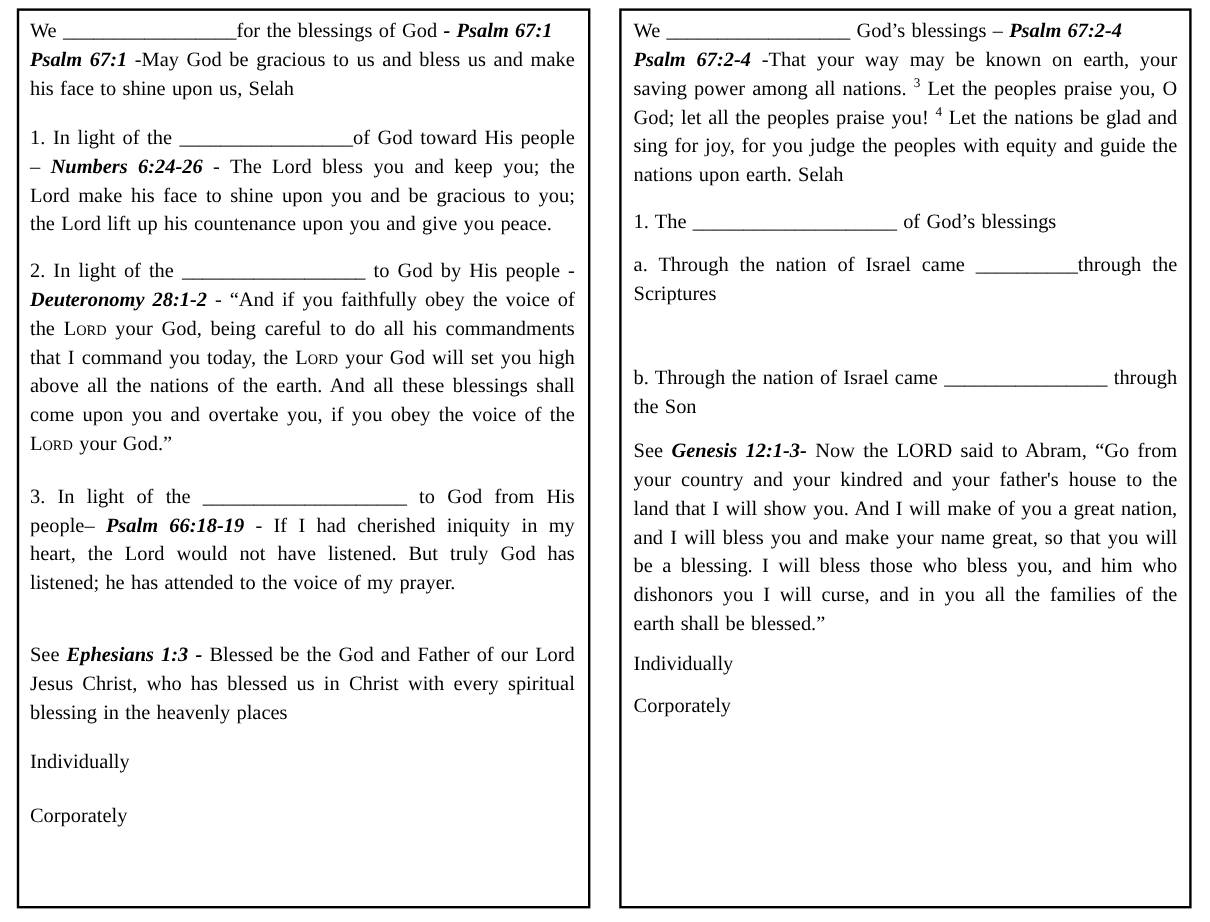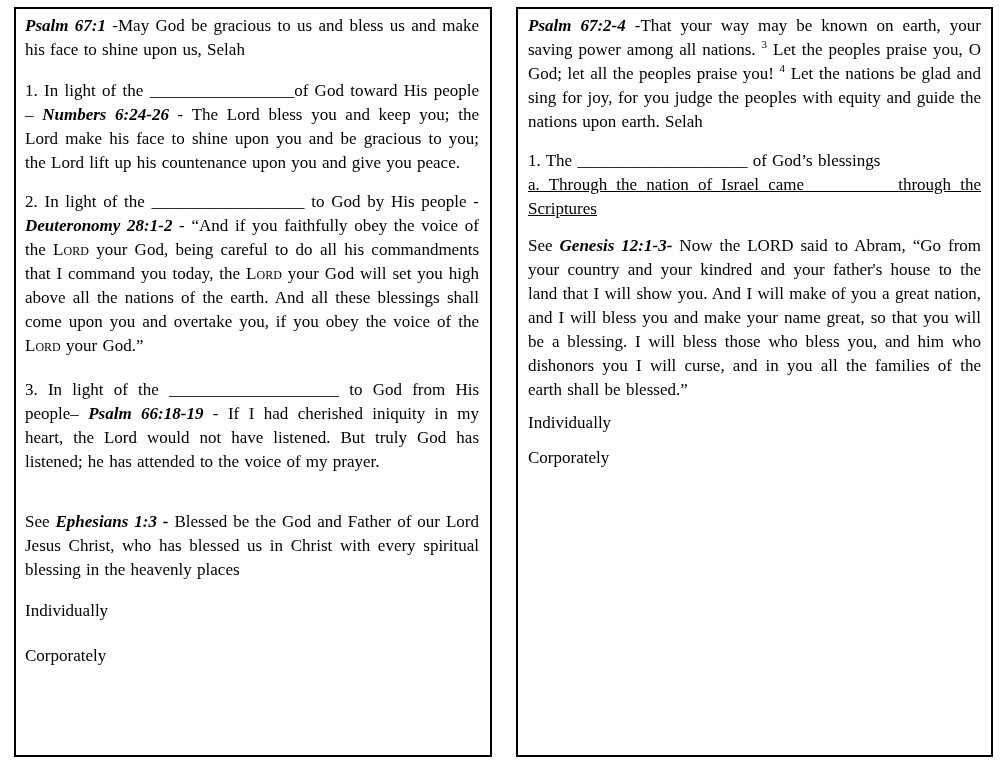--- a/index.html
+++ b/index.html
@@ -40,28 +40,31 @@
   .run-i  { }
   .run-bi { font-weight: bold; font-style: italic; }
   .run-sc { font-variant: small-caps; }
   .run-sup { vertical-align: super; font-size: 11px; line-height: 0; }
   .run-blank { letter-spacing: 0; white-space: nowrap; }
 </style>
 </head>
 <body>
 
 <div id="panel-left" class="page-panel">
+    <p><span>We </span><span class="run-blank">_________________</span><span>for the blessings of God </span><span class="run-bi">- Psalm 67:1</span></p>
     <p><span class="run-bi">Psalm 67:1 </span><span class="run-i">-May God be gracious to us and bless us and make his face to shine upon us, Selah</span></p>
     <p style="margin-top: 17px;"><span>1. In light of the </span><span class="run-blank">_________________</span><span>of God toward His people – </span><span class="run-bi">Numbers 6:24-26</span><span> - </span><span class="run-i">The Lord bless you and keep you; the Lord make his face to shine upon you and be gracious to you; the Lord lift up his countenance upon you and give you peace.</span></p>
     <p style="margin-top: 15px;"><span>2. In light of the </span><span class="run-blank">__________________</span><span> to God by His people - </span><span class="run-bi">Deuteronomy 28:1-2</span><span> - </span><span class="run-i">“And if you faithfully obey the voice of the </span><span class="run-i run-sc">Lord</span><span class="run-i"> your God, being careful to do all his commandments that I command you today, the </span><span class="run-i run-sc">Lord</span><span class="run-i"> your God will set you high above all the nations of the earth. And all these blessings shall come upon you and overtake you, if you obey the voice of the </span><span class="run-i run-sc">Lord</span><span class="run-i"> your God.”</span></p>
     <p style="margin-top: 20px;"><span>3. In light of the </span><span class="run-blank">____________________</span><span> to God from His people– </span><span class="run-bi">Psalm 66:18-19</span><span> - </span><span class="run-i">If I had cherished iniquity in my heart, the Lord would not have listened. But truly God has listened; he has attended to the voice of my prayer.</span></p>
     <p style="margin-top: 36px;"><span>See </span><span class="run-bi">Ephesians 1:3 - </span><span class="run-i">Blessed be the God and Father of our Lord Jesus Christ, who has blessed us in Christ with every spiritual blessing in the heavenly places</span></p>
     <p style="margin-top: 17px;"><span>Individually</span></p>
     <p style="margin-top: 21px;"><span>Corporately</span></p>
   </div>
 <div id="panel-right" class="page-panel">
+    <p><span>We </span><span class="run-blank">__________________</span><span> God’s blessings – </span><span class="run-bi">Psalm 67:2-4</span></p>
     <p><span class="run-bi">Psalm 67:2-4 </span><span class="run-i"> -That your way may be known on earth, your saving power among all nations. </span><span class="run-i run-sup">3</span><span class="run-i"> Let the peoples praise you, O God; let all the peoples praise you! </span><span class="run-i run-sup">4</span><span class="run-i"> Let the nations be glad and sing for joy, for you judge the peoples with equity and guide the nations upon earth. Selah</span></p>
     <p style="margin-top: 15px;"><span>1. The </span><span class="run-blank">____________________</span><span> of God’s blessings</span></p>
-    <p style=" text-decoration: underline;"><span>a. Through the nation of Israel came </span><span class="run-blank">__________</span><span>through the Scriptures</span></p>
+    <p style="margin-top: 12px;"><span>a. Through the nation of Israel came </span><span class="run-blank">__________</span><span>through the Scriptures</span></p>
+    <p style="margin-top: 46px;"><span>b. Through the nation of Israel came </span><span class="run-blank">________________</span><span> through the Son</span></p>
     <p style="margin-top: 13px;"><span>See </span><span class="run-bi">Genesis 12:1-3-</span><span class="run-i"> Now the LORD said to Abram, “Go from your country and your kindred and your father's house to the land that I will show you.  And I will make of you a great nation, and I will bless you and make your name great, so that you will be a blessing. I will bless those who bless you, and him who dishonors you I will curse, and in you all the families of the earth shall be blessed.”</span></p>
     <p style="margin-top: 9px;"><span>Individually</span></p>
     <p style="margin-top: 11px;"><span>Corporately</span></p>
   </div>
 
 </body></html>

